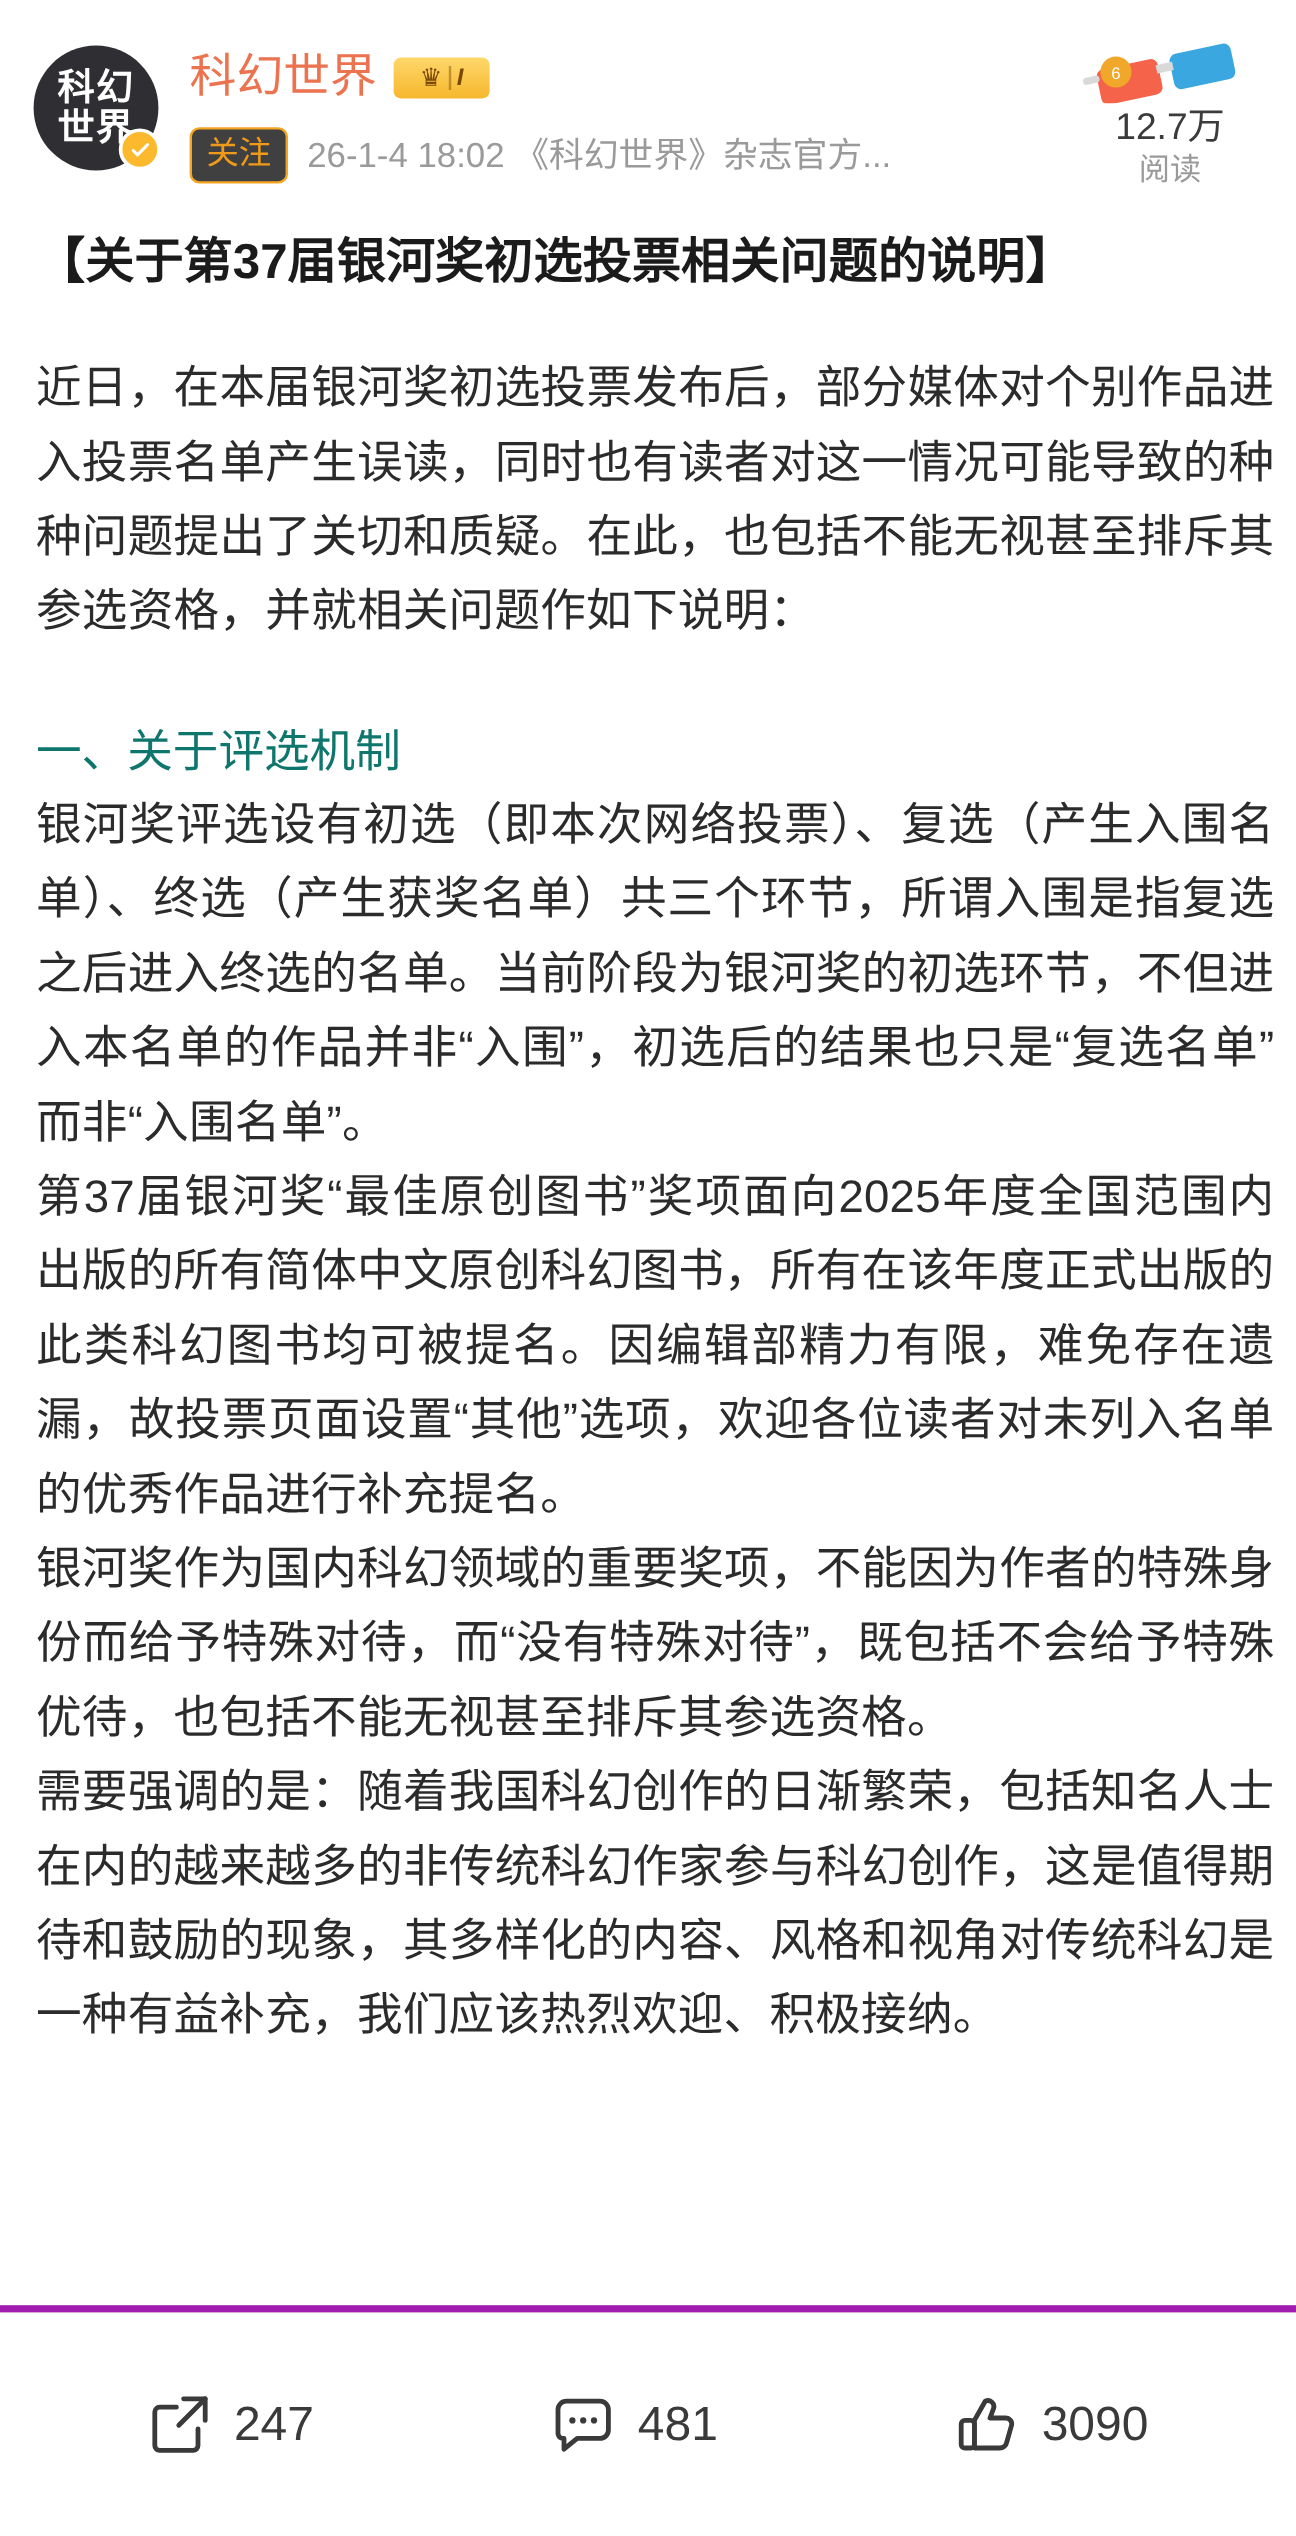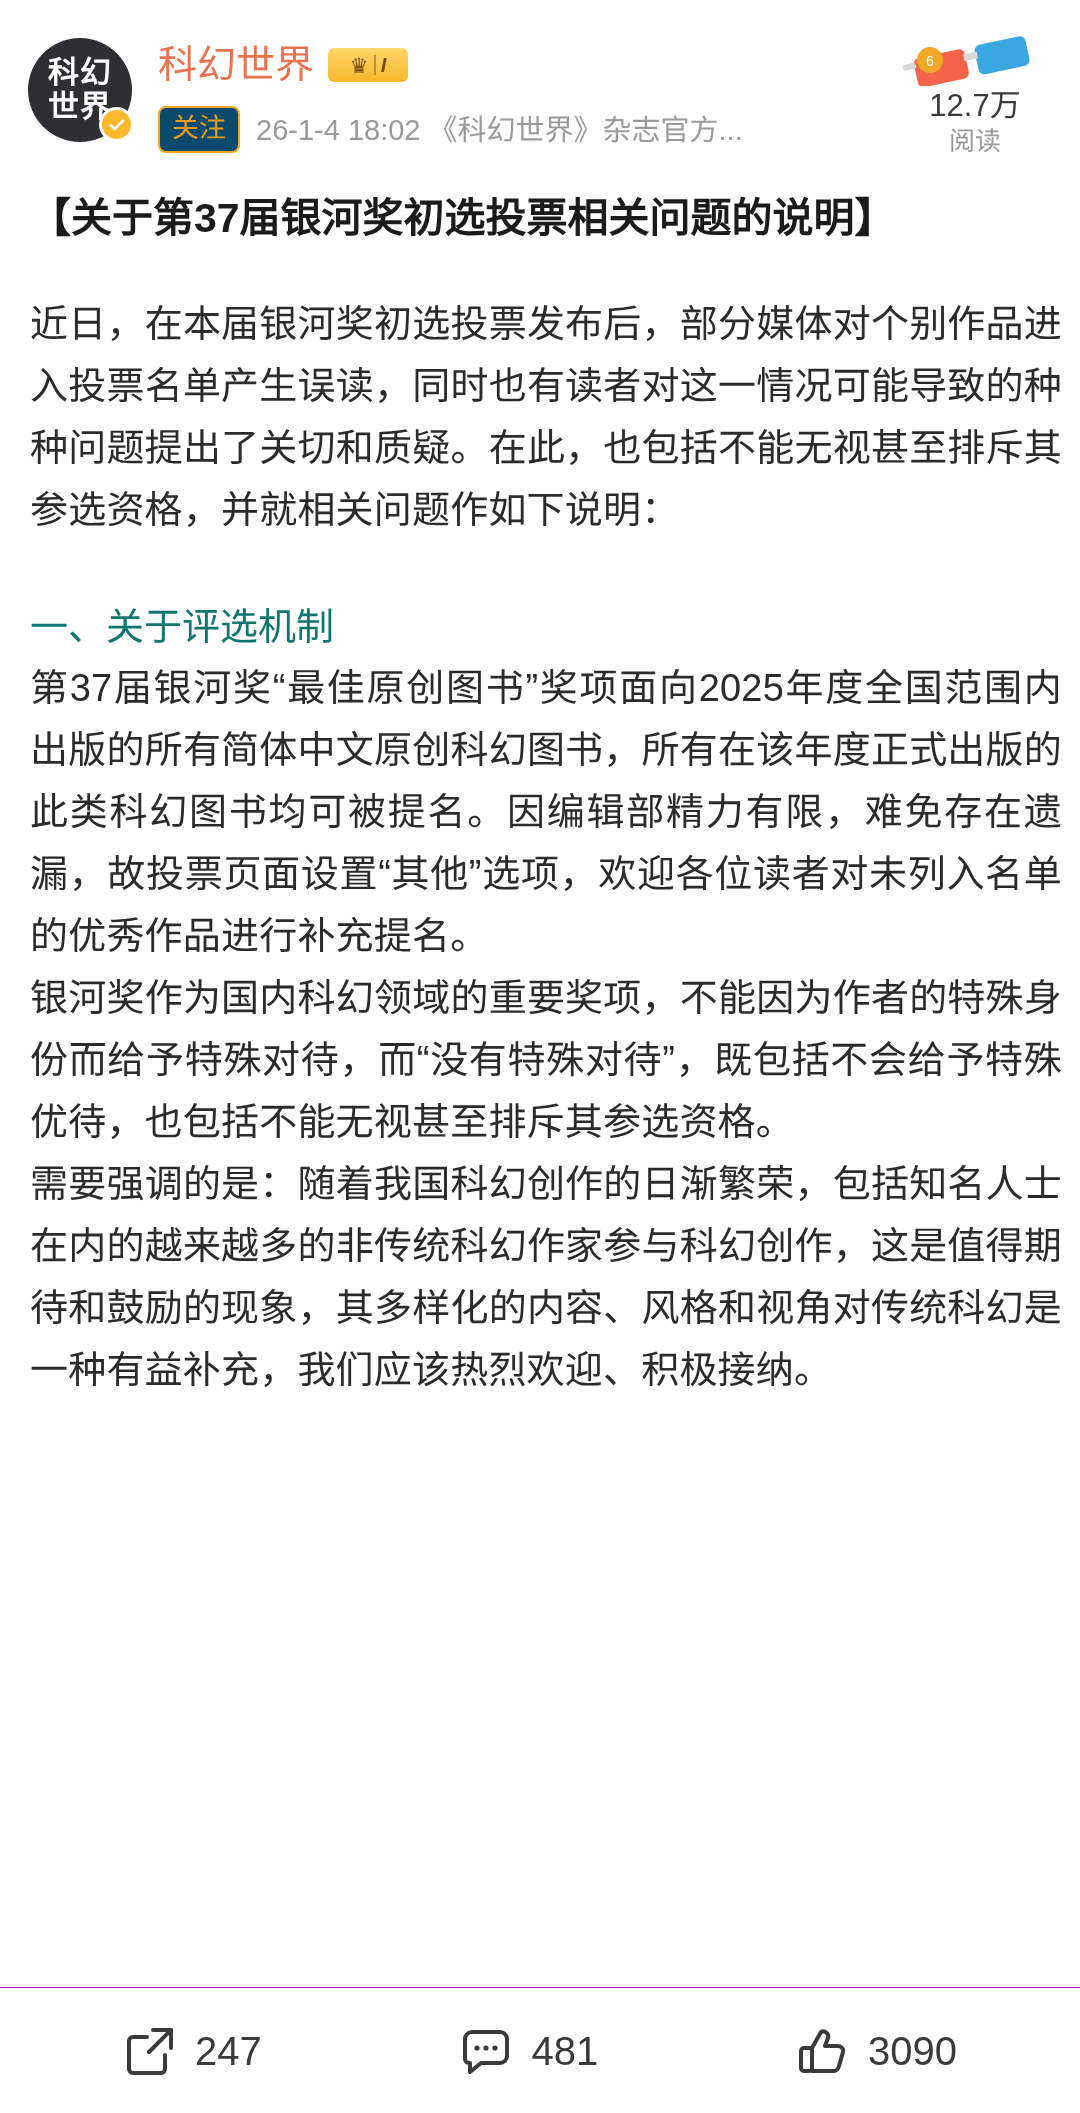--- a/index.html
+++ b/index.html
@@ -120,21 +120,21 @@
     margin-top: 14px;
     white-space: nowrap;
   }
   .follow-btn {
     border: 2px solid #f5a623;
     color: #f09a1a;
     border-radius: 8px;
     font-size: 27px;
     line-height: 27px;
     padding: 7px 12px 9px;
-    background: #0c4a6e;
+    background: #404040;
     box-sizing: border-box;
   }
   .meta-text {
     font-size: 29px;
     color: #9a9a9a;
     line-height: 34px;
     overflow: hidden;
     text-overflow: ellipsis;
   }
 
@@ -187,22 +187,22 @@
   .para.tight { margin-top: 0; }
   .sec-h {
     font-size: 38px;
     line-height: 60px;
     color: #0f766e;
     margin-top: 56px;
   }
 
   
   .footer {
-    height: 126px;
-    border-top: 1px solid #a21caf;
+    height: 192px;
+    border-top: 6px solid #a21caf;
     display: flex;
     align-items: center;
     justify-content: space-around;
     padding: 0 24px;
     box-sizing: border-box;
     margin-top: 40px;
   }
   .f-item {
     display: flex;
     align-items: center;
@@ -266,20 +266,21 @@
       <div class="read-label">阅读</div>
     </div>
   </div>
 
   <div class="article">
     <div class="title">【关于第37届银河奖初选投票相关问题的说明】</div>
 
     <div class="para">近日，在本届银河奖初选投票发布后，部分媒体对个别作品进入投票名单产生误读，同时也有读者对这一情况可能导致的种种问题提出了关切和质疑。在此，也包括不能无视甚至排斥其参选资格，并就相关问题作如下说明：</div>
 
     <div class="sec-h">一、关于评选机制</div>
+    <div class="para tight">银河奖评选设有初选（即本次网络投票）、复选（产生入围名单）、终选（产生获奖名单）共三个环节，所谓入围是指复选之后进入终选的名单。当前阶段为银河奖的初选环节，不但进入本名单的作品并非“入围”，初选后的结果也只是“复选名单”而非“入围名单”。</div>
 
     <div class="para tight">第37届银河奖“最佳原创图书”奖项面向2025年度全国范围内出版的所有简体中文原创科幻图书，所有在该年度正式出版的此类科幻图书均可被提名。因编辑部精力有限，难免存在遗漏，故投票页面设置“其他”选项，欢迎各位读者对未列入名单的优秀作品进行补充提名。</div>
     <div class="para tight">银河奖作为国内科幻领域的重要奖项，不能因为作者的特殊身份而给予特殊对待，而“没有特殊对待”，既包括不会给予特殊优待，也包括不能无视甚至排斥其参选资格。</div>
     <div class="para tight">需要强调的是：随着我国科幻创作的日渐繁荣，包括知名人士在内的越来越多的非传统科幻作家参与科幻创作，这是值得期待和鼓励的现象，其多样化的内容、风格和视角对传统科幻是一种有益补充，我们应该热烈欢迎、积极接纳。</div>
   </div>
 
   <div class="footer">
 
     <div class="f-item">
       <svg class="f-icon" viewBox="0 0 54 54" aria-hidden="true">

